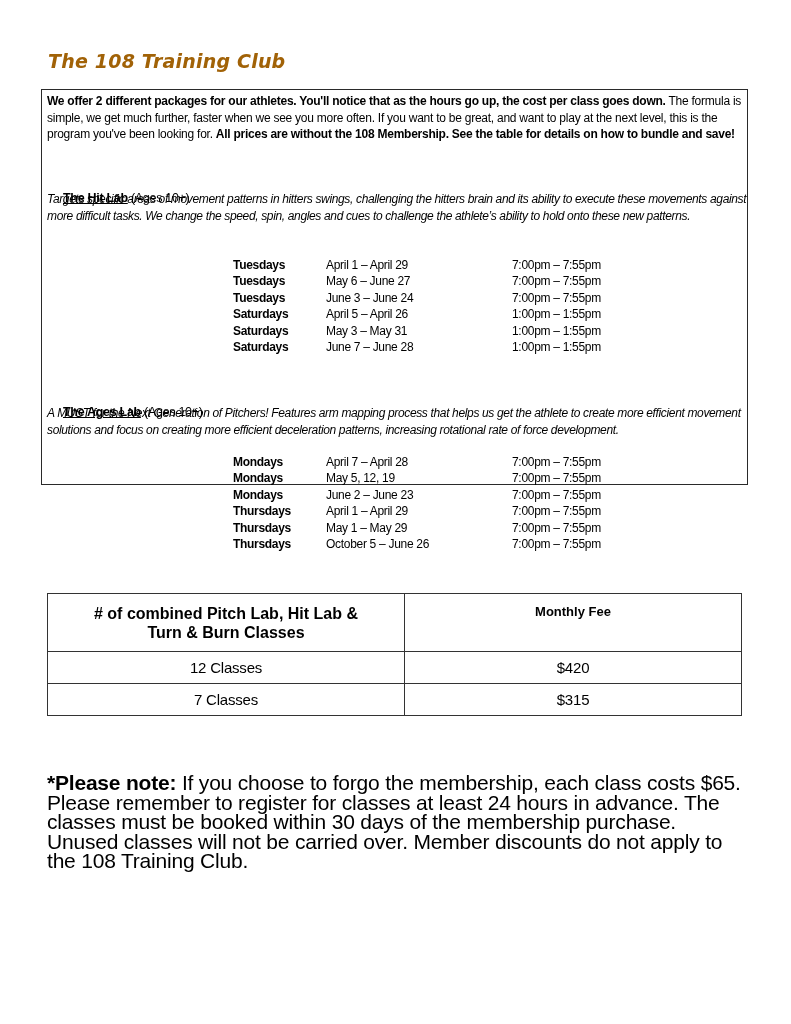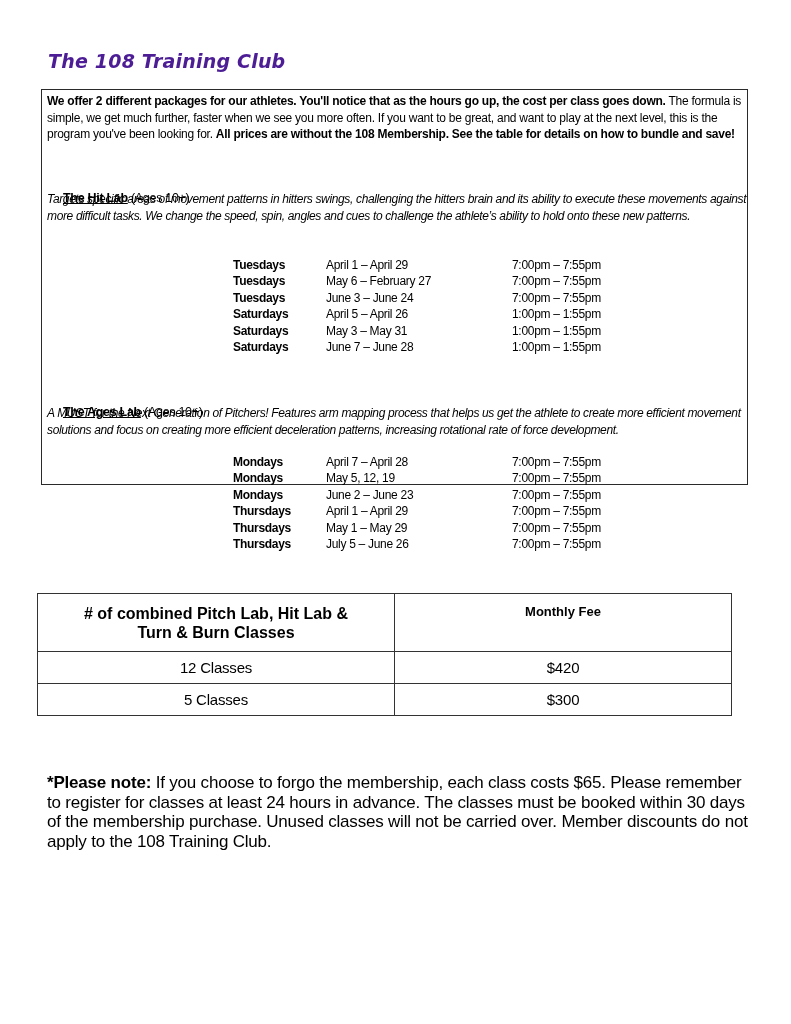--- a/index.html
+++ b/index.html
@@ -4,21 +4,21 @@
   <style>
     html, body { margin: 0; padding: 0; background: #ffffff; }
     body {
       width: 791px; height: 1024px; position: relative; overflow: hidden;
       font-family: "Liberation Sans", sans-serif; color: #000;
     }
     .title {
       position: absolute; left: 48px; top: 50px;
       font-family: "DejaVu Sans", sans-serif;
       font-size: 19px; font-weight: bold; font-style: italic;
-      color: #4c1d95; letter-spacing: 0.2px; margin: 0;
+      color: #a16207; letter-spacing: 0.2px; margin: 0;
     }
     .box {
       position: absolute; left: 41px; top: 89px; width: 707px; height: 396px;
       border: 1.5px solid #2a2a2a; box-sizing: border-box;
     }
     .intro {
       position: absolute; left: 5px; top: 3px; width: 697px;
       font-size: 12px; line-height: 16.5px; letter-spacing: -0.25px; margin: 0;
     }
     .intro b { font-weight: bold; }
@@ -32,33 +32,33 @@
       font-size: 12px; font-style: italic; line-height: 16.5px; margin: 0;
       letter-spacing: -0.35px;
     }
     .sched { position: absolute; left: 191px; width: 420px; }
     .sched-row { position: relative; height: 16.4px; font-size: 12px; line-height: 16.4px; letter-spacing: -0.3px; }
     .sched-row .day { position: absolute; left: 0; font-weight: bold; }
     .sched-row .dates { position: absolute; left: 93px; }
     .sched-row .time { position: absolute; left: 279px; }
 
     .fee-table {
-      position: absolute; left: 37px; top: 593px; width: 695px;
+      position: absolute; left: 47px; top: 593px; width: 695px;
       border-collapse: collapse; font-family: "Liberation Sans", sans-serif;
     }
     .fee-table th, .fee-table td {
       border: 1.5px solid #333; text-align: center; padding: 0;
     }
     .fee-table th.col1 { width: 356px; height: 56px; font-size: 16px; font-weight: bold; line-height: 19px; vertical-align: middle; padding-top: 1px; }
     .fee-table th.col2 { font-size: 13px; font-weight: bold; vertical-align: top; padding-top: 10px; }
     .fee-table td { height: 31px; font-size: 15px; letter-spacing: -0.2px; }
 
     .note {
       position: absolute; left: 47px; top: 773px; width: 705px;
-      font-size: 17px; line-height: 19.5px; margin: 0; letter-spacing: -0.2px;
+      font-size: 21px; line-height: 19.5px; margin: 0; letter-spacing: -0.2px;
     }
     .note b { font-weight: bold; }
   </style>
 </head>
 <body>
 
 <h1 class="title">The 108 Training Club</h1>
 
 <div class="box">
   <p class="intro"><b>We offer 2 different packages for our athletes. You'll notice that as the hours go up, the cost per class goes down.</b><span> The formula is simple, we get much further, faster when we see you more often. If you want to be great, and want to play at the next level, this is the program you've been looking for. </span><b>All prices are without the 108 Membership. See the table for details on how to bundle and save!</b></p>
@@ -67,21 +67,21 @@
   <p class="section-desc" style="top:101px;">Targets specific areas of movement patterns in hitters swings, challenging the hitters brain and its ability to execute these movements against more difficult tasks. We change the speed, spin, angles and cues to challenge the athlete’s ability to hold onto these new patterns.</p>
 
   <div class="sched" style="top:167px;">
     <div class="sched-row">
         <span class="day">Tuesdays</span>
         <span class="dates">April 1 – April 29</span>
         <span class="time">7:00pm – 7:55pm</span>
       </div>
     <div class="sched-row">
         <span class="day">Tuesdays</span>
-        <span class="dates">May 6 – February 27</span>
+        <span class="dates">May 6 – June 27</span>
         <span class="time">7:00pm – 7:55pm</span>
       </div>
     <div class="sched-row">
         <span class="day">Tuesdays</span>
         <span class="dates">June 3  – June 24</span>
         <span class="time">7:00pm – 7:55pm</span>
       </div>
     <div class="sched-row">
         <span class="day">Saturdays</span>
         <span class="dates">April 5 – April 26</span>
@@ -123,38 +123,38 @@
         <span class="dates">April  1 – April 29</span>
         <span class="time">7:00pm – 7:55pm</span>
       </div>
     <div class="sched-row">
         <span class="day">Thursdays</span>
         <span class="dates">May 1 – May 29</span>
         <span class="time">7:00pm – 7:55pm</span>
       </div>
     <div class="sched-row">
         <span class="day">Thursdays</span>
-        <span class="dates">July 5 – June 26</span>
+        <span class="dates">October 5 – June 26</span>
         <span class="time">7:00pm – 7:55pm</span>
       </div>
   </div>
 </div>
 
 <table class="fee-table">
   <thead>
     <tr>
       <th class="col1"><span># of combined Pitch Lab, Hit Lab &amp;</span><br><span>Turn &amp; Burn Classes</span></th>
       <th class="col2">Monthly Fee</th>
     </tr>
   </thead>
   <tbody>
     <tr>
       <td>12 Classes</td>
       <td>$420</td>
     </tr>
     <tr>
-      <td>5 Classes</td>
-      <td>$300</td>
+      <td>7 Classes</td>
+      <td>$315</td>
     </tr>
   </tbody>
 </table>
 
 <p class="note"><b>*Please note:</b><span> If you choose to forgo the membership, each class costs $65. Please remember to register for classes at least 24 hours in advance. The classes must be booked within 30 days of the membership purchase. Unused classes will not be carried over. Member discounts do not apply to the 108 Training Club.</span></p>
 
 </body></html>

